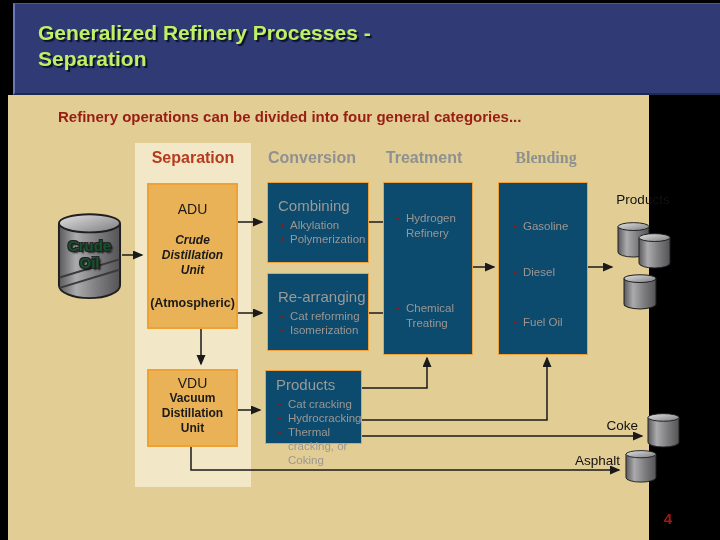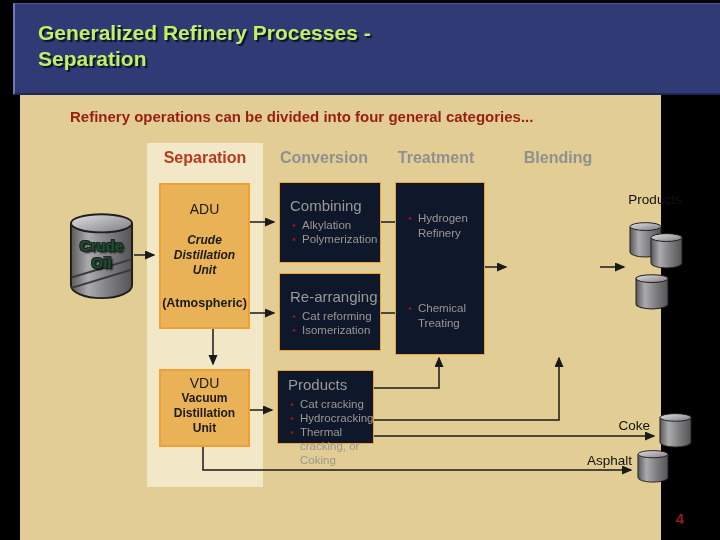--- a/index.html
+++ b/index.html
@@ -5,39 +5,39 @@
   html,body{margin:0;padding:0;}
   .slide{position:relative;width:720px;height:540px;background:#000;overflow:hidden;
          font-family:"Liberation Sans",sans-serif;}
   
   .header-band{position:absolute;left:13px;top:3px;right:0;height:92px;background:#303B76;
                border-left:2px solid #6C79B6;border-top:1px solid #4a57a0;
                border-bottom:2px solid #1e2850;box-sizing:border-box;}
   .title{margin:0;position:absolute;left:23px;top:16px;font-size:21px;font-weight:bold;
          color:#bef264;line-height:26px;text-shadow:2px 2px 1px #10102a;}
   
-  .body{position:absolute;left:20px;top:95px;width:641px;height:445px;background:#E2CD95;}
+  .body{position:absolute;left:8px;top:95px;width:641px;height:445px;background:#E2CD95;}
   .subtitle{position:absolute;left:50px;top:13px;font-size:15px;font-weight:bold;color:#981D12;}
   .sep-column{position:absolute;left:127px;top:48px;width:116px;height:344px;background:#F2E8C7;}
   .cat-header{position:absolute;top:54px;font-size:16px;font-weight:bold;color:#8E9190;text-align:center;}
   .cat-header.sep{left:127px;width:116px;color:#B83A1E;}
   .cat-header.conv{left:246px;width:116px;}
   .cat-header.treat{left:362px;width:108px;}
-  .cat-header.blend{left:477px;width:122px;}
+  .cat-header.blend{left:477px;width:122px;font-family:Liberation Serif, serif;}
   
   .unit-box{position:absolute;background:#EAB257;border:2px solid #F0A133;box-sizing:border-box;
             text-align:center;color:#1a1a1a;}
   .unit-box.adu{left:139px;top:88px;width:91px;height:146px;}
   .unit-box.vdu{left:139px;top:274px;width:91px;height:78px;}
   .unit-abbr{font-size:14px;margin-top:4px;}
   .unit-name{font-size:12px;font-weight:bold;line-height:15px;padding:0 10px;}
   .adu .unit-abbr{margin-top:16px;}
   .adu .unit-name{margin-top:16px;font-style:italic;}
   .unit-qual{font-size:12.5px;font-weight:bold;margin-top:18px;}
-  .proc-box{position:absolute;background:#0f172a;border:1.5px solid #EFA23B;box-sizing:border-box;}
+  .proc-box{position:absolute;background:#0c4a6e;border:1.5px solid #EFA23B;box-sizing:border-box;}
   .proc-box.combining{left:259px;top:87px;width:102px;height:81px;}
   .proc-box.rearranging{left:259px;top:178px;width:102px;height:78px;}
   .proc-box.cracking{left:257px;top:275px;width:97px;height:74px;}
   .proc-box.treatment{left:375px;top:87px;width:90px;height:173px;}
   .proc-box.blending{left:490px;top:87px;width:90px;height:173px;}
   .proc-title{font-size:15px;color:#9A9A96;margin:14px 0 4px 10px;}
   .cracking .proc-title{margin-top:5px;}
   .bullets{list-style:none;margin:0;padding:0 4px 0 12px;}
   .bullets li{position:relative;font-size:11.5px;line-height:14px;color:#9C9791;padding-left:10px;}
   .bullets li::before{content:"\2022";position:absolute;left:0;color:#8E1B10;}
@@ -138,20 +138,25 @@
         <li>Cat cracking</li>
         <li>Hydrocracking</li>
         <li>Thermal cracking, or Coking</li>
       </ul>
     </div>
 
     <div class="proc-box treatment">
       <div class="pos-item i0">Hydrogen Refinery</div>
       <div class="pos-item i1">Chemical Treating</div>
     </div>
+    <div class="proc-box blending">
+      <div class="pos-item i0">Gasoline</div>
+      <div class="pos-item i1">Diesel</div>
+      <div class="pos-item i2">Fuel Oil</div>
+    </div>
 
     <div class="drum crude">
         <svg width="100%" height="100%" viewBox="0 0 100 138" preserveAspectRatio="none" style="position:absolute;left:0;top:0">
       <defs>
         <linearGradient id="g0b" x1="0" y1="0" x2="1" y2="0">
           <stop offset="0" stop-color="#59595b"></stop>
               <stop offset="0.28" stop-color="#ababad"></stop>
           <stop offset="0.62" stop-color="#7e7e80"></stop>
               <stop offset="1" stop-color="#545456"></stop>
         </linearGradient>

